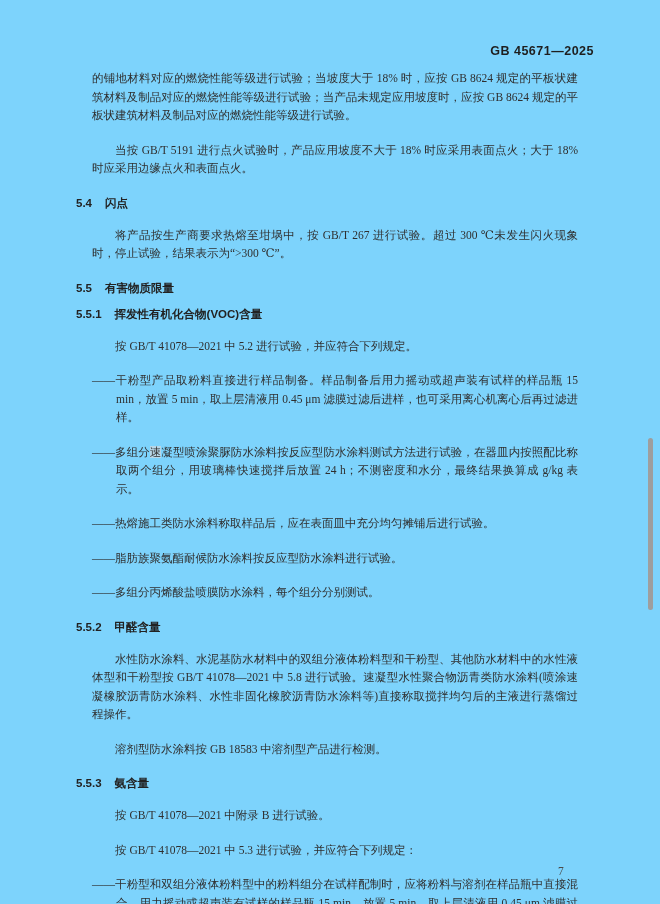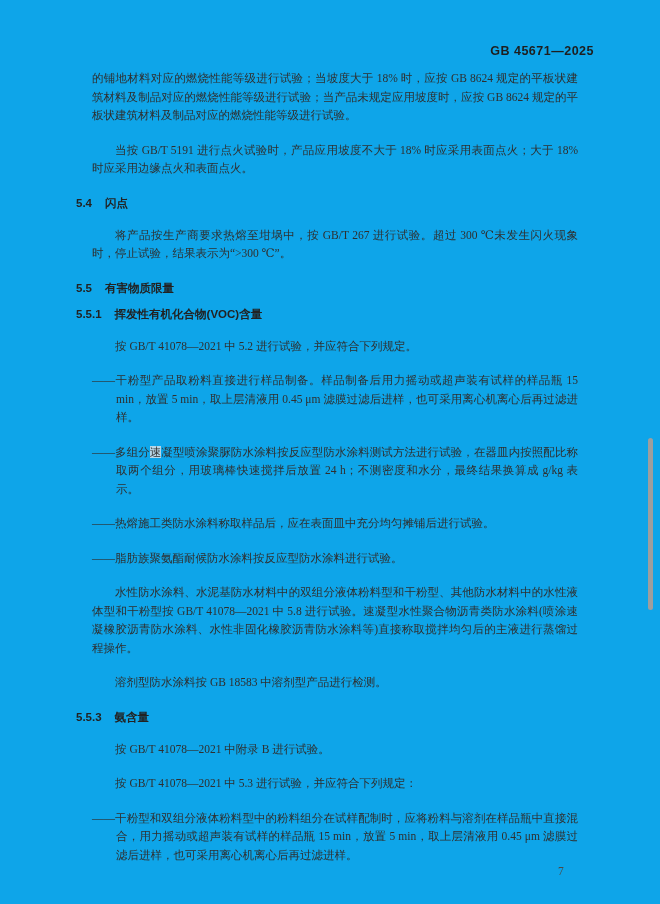--- a/index.html
+++ b/index.html
@@ -5,21 +5,21 @@
   html, body {
     margin: 0;
     padding: 0;
     background: #e9e9e9;
   }
   .page {
     position: relative;
     width: 660px;
     height: 904px;
     margin: 0 auto;
-    background: #0ea5e9;
+    background: #7dd3fc;
     overflow: hidden;
     color: #2f2f2f;
     font-family: "Liberation Serif", "DejaVu Serif", serif;
     font-size: 11.5px;
     line-height: 18.5px;
   }
   .text-block {
     padding: 0 66px 0 76px;
   }
   .doc-header {
@@ -103,21 +103,25 @@
     </div>
 
     <div class="section-heading">
       <span class="sec-num">5.5.1</span><span>挥发性有机化合物(VOC)含量</span>
     </div>
     <p class="indent">按 GB/T 41078—2021 中 5.2 进行试验，并应符合下列规定。</p>
     <p class="dash-item">——干粉型产品取粉料直接进行样品制备。样品制备后用力摇动或超声装有试样的样品瓶 15 min，放置 5 min，取上层清液用 0.45 μm 滤膜过滤后进样，也可采用离心机离心后再过滤进样。</p>
     <p class="dash-item"><span>——多组分</span><span class="hl">速</span><span>凝型喷涂聚脲防水涂料按反应型防水涂料测试方法进行试验，在器皿内按照配比称取两个组分，用玻璃棒快速搅拌后放置 24 h；不测密度和水分，最终结果换算成 g/kg 表示。</span></p>
     <p class="dash-item">——热熔施工类防水涂料称取样品后，应在表面皿中充分均匀摊铺后进行试验。</p>
     <p class="dash-item">——脂肪族聚氨酯耐候防水涂料按反应型防水涂料进行试验。</p>
+    <p class="dash-item">——多组分丙烯酸盐喷膜防水涂料，每个组分分别测试。</p>
 
+    <div class="section-heading">
+      <span class="sec-num">5.5.2</span><span>甲醛含量</span>
+    </div>
     <p class="indent">水性防水涂料、水泥基防水材料中的双组分液体粉料型和干粉型、其他防水材料中的水性液体型和干粉型按 GB/T 41078—2021 中 5.8 进行试验。速凝型水性聚合物沥青类防水涂料(喷涂速凝橡胶沥青防水涂料、水性非固化橡胶沥青防水涂料等)直接称取搅拌均匀后的主液进行蒸馏过程操作。</p>
     <p class="indent">溶剂型防水涂料按 GB 18583 中溶剂型产品进行检测。</p>
 
     <div class="section-heading">
       <span class="sec-num">5.5.3</span><span>氨含量</span>
     </div>
     <p class="indent">按 GB/T 41078—2021 中附录 B 进行试验。</p>
 
     <p class="indent">按 GB/T 41078—2021 中 5.3 进行试验，并应符合下列规定：</p>
     <p class="dash-item">——干粉型和双组分液体粉料型中的粉料组分在试样配制时，应将粉料与溶剂在样品瓶中直接混合，用力摇动或超声装有试样的样品瓶 15 min，放置 5 min，取上层清液用 0.45 μm 滤膜过滤后进样，也可采用离心机离心后再过滤进样。</p>

